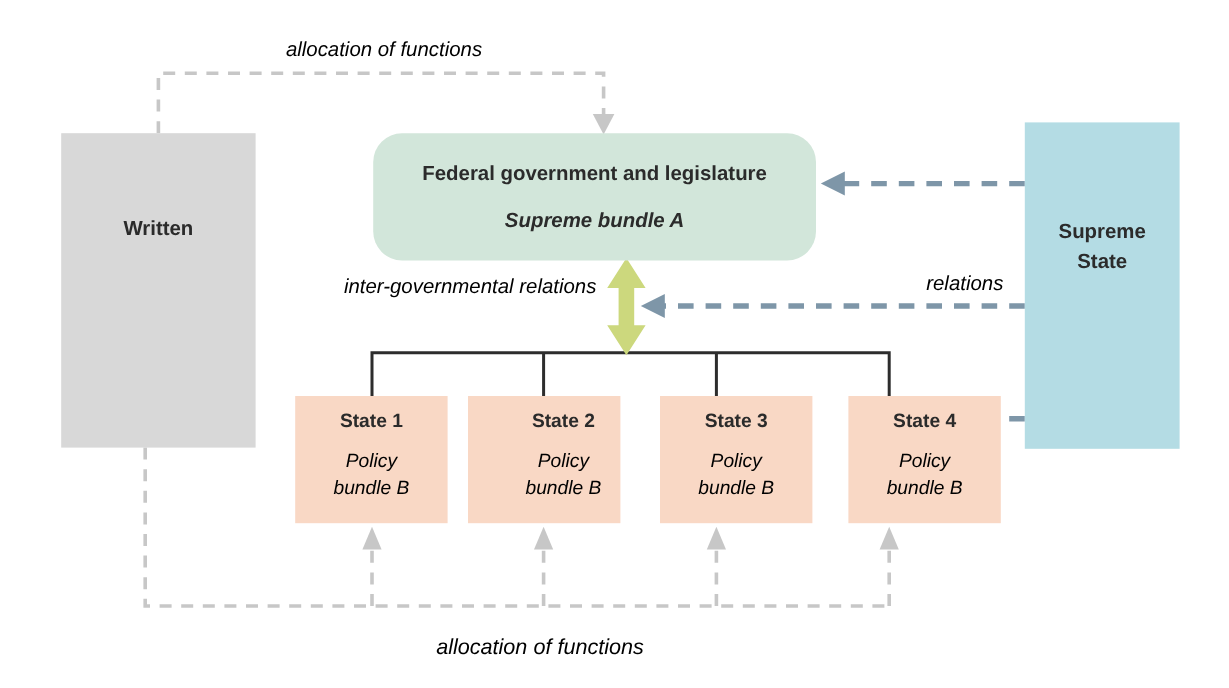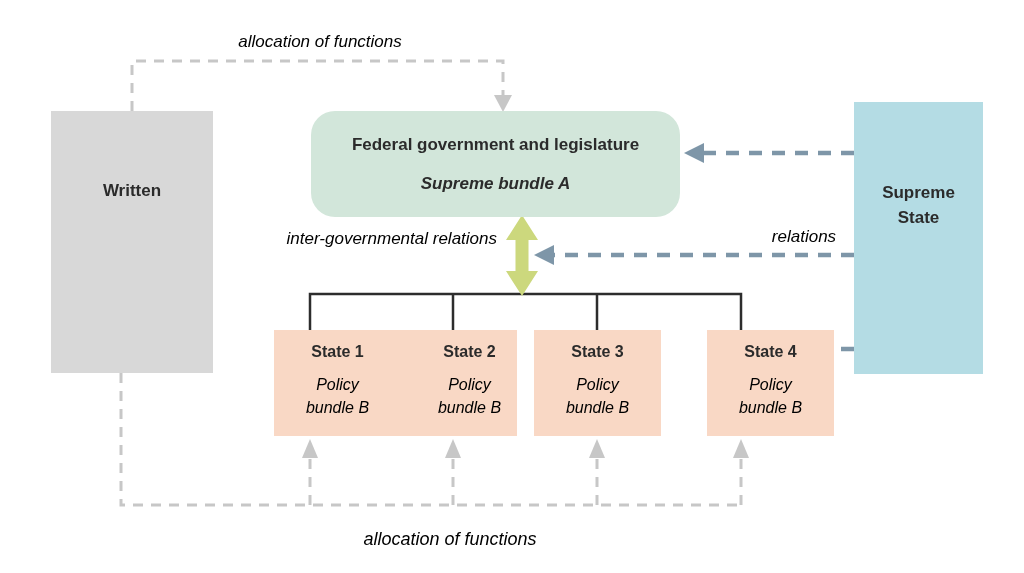--- a/index.html
+++ b/index.html
@@ -49,23 +49,23 @@
     padding-top: 78px;
     font-weight: bold; font-size: 17px; line-height: 25px;
   }
   .state-box {
     top: 330px; width: 127px; height: 106px;
     background: var(--box-state);
     padding-top: 11px;
   }
   .state-box .state-title { font-weight: bold; font-size: 16px; line-height: 21px; margin-bottom: 11px; }
   .state-box .policy { font-style: italic; font-size: 16px; line-height: 23px; color: #000000; }
-  #state-box-1 { left: 246px; margin-left: 28px; }
+  #state-box-1 { left: 246px; }
   #state-box-2 { left: 390px; padding-left: 32px; }
-  #state-box-3 { left: 534px; }
+  #state-box-3 { left: 550px; }
   #state-box-4 { left: 707px; }
 
   .flow-label {
     position: absolute;
     z-index: 2;
     color: #000000;
     font-size: 17px;
     line-height: 26px;
     font-style: italic;
   }

